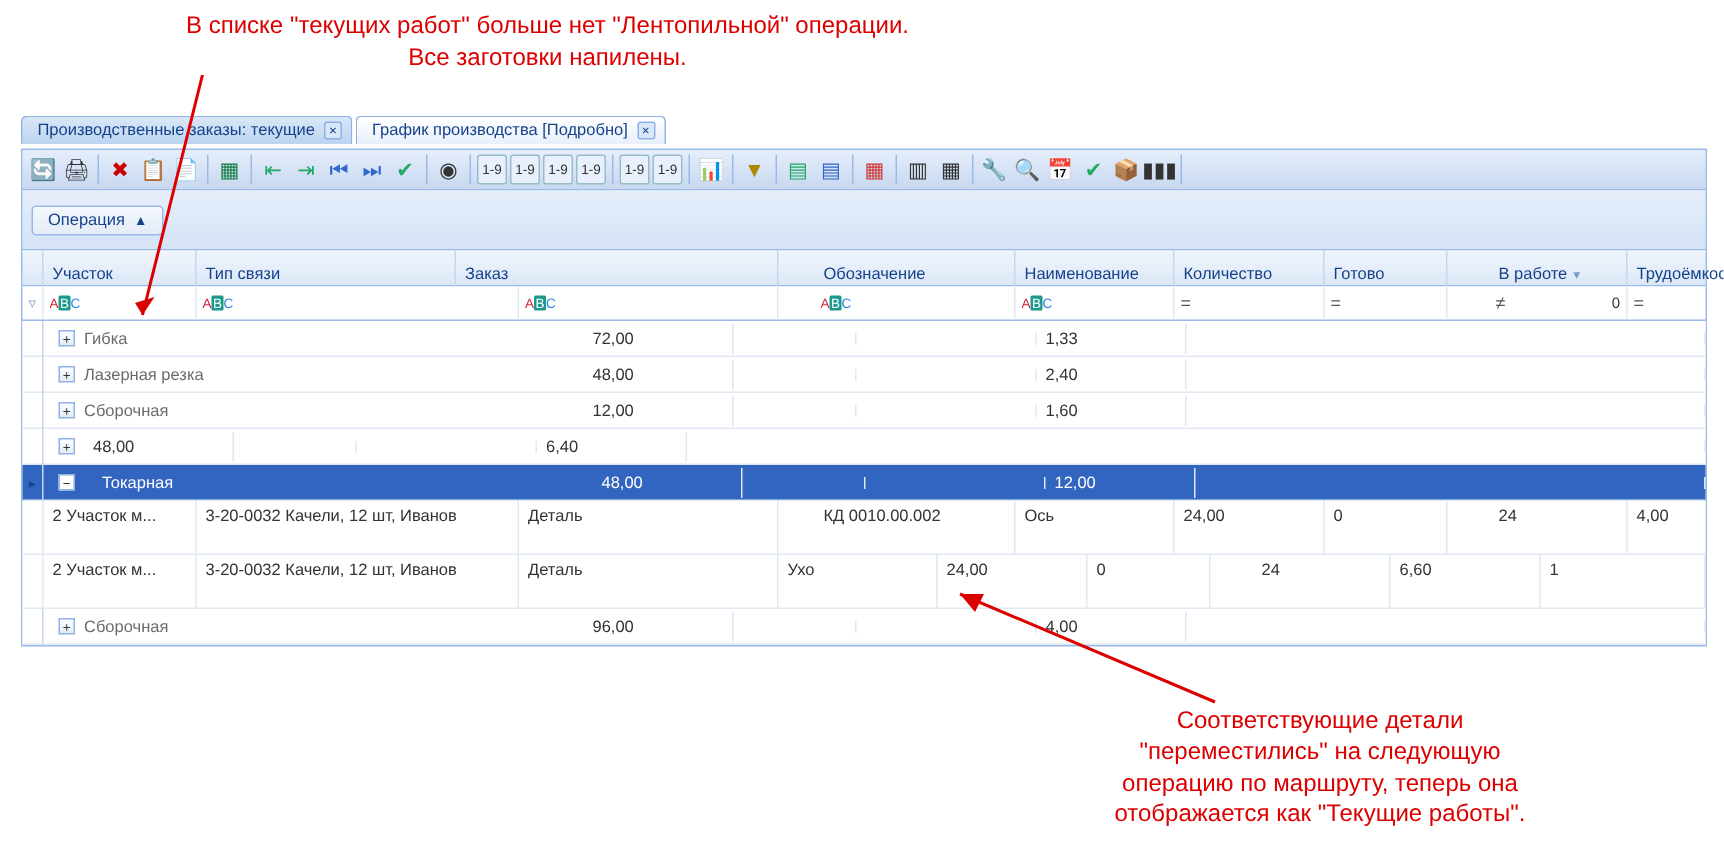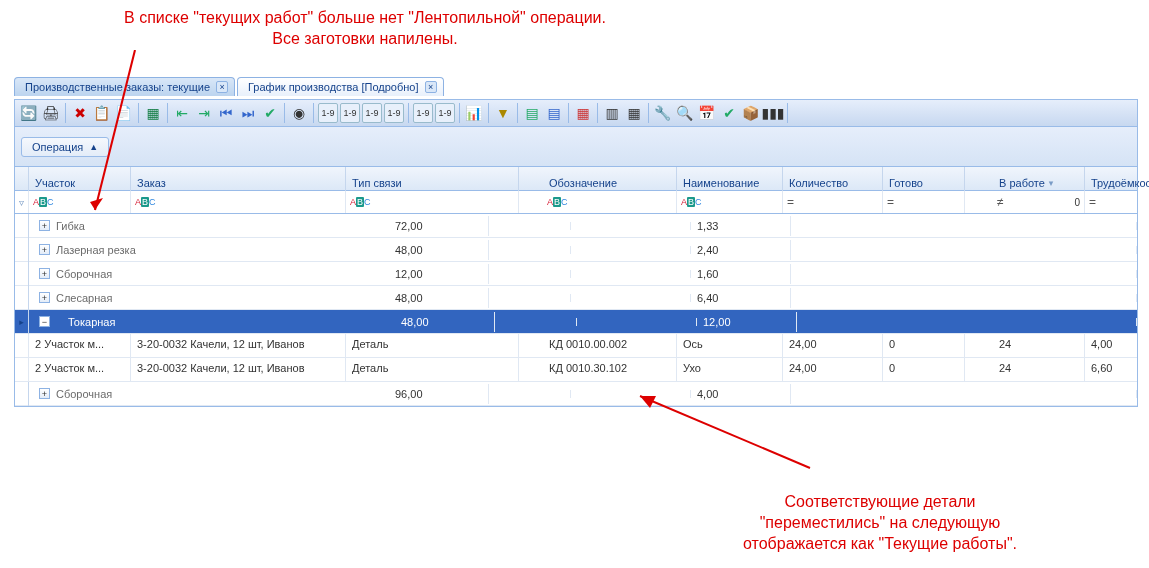--- a/index.html
+++ b/index.html
@@ -215,21 +215,21 @@
   align-items: center;
   justify-content: center;
   font-size: 9px;
   background: linear-gradient(#fff,#e3ecf8);
   margin: 0 6px 0 10px;
   color: #333;
 }
 .group-row.selected .expander { background:#fff; }
 .data-row {
   display: flex;
-  height: 24px;
+  height: 36px;
   border-bottom: 1px solid #e0e8f3;
   background: #fff;
 }
 .cell {
   border-right: 1px solid #e0e8f3;
   padding: 4px 6px;
   overflow: hidden;
   white-space: nowrap;
   text-overflow: ellipsis;
   color: #333;
@@ -258,23 +258,24 @@
 <div class="annotation" style="top:8px; left:40px; width:650px;">
   <div>В списке "текущих работ" больше нет "Лентопильной" операции.</div>
   <div>Все заготовки напилены.</div>
 </div>
 
 <svg class="arrow" style="top:50px; left:85px;" width="60" height="170">
   <line x1="50" y1="0" x2="10" y2="160" stroke="#d00" stroke-width="2"></line>
   <polygon points="10,160 18,148 5,152" fill="#d00"></polygon>
 </svg>
 
-<div class="annotation" style="top:492px; left:700px; width:360px;">
+<div class="annotation" style="top:471px; left:700px; width:360px;">
   <div>Соответствующие детали</div>
   <div>"переместились" на следующую</div>
+  <div>операцию по маршруту, теперь она</div>
   <div>отображается как "Текущие работы".</div>
 </div>
 
 <svg class="arrow" style="top:388px; left:630px;" width="190" height="90">
   <line x1="180" y1="80" x2="10" y2="8" stroke="#d00" stroke-width="2"></line>
   <polygon points="10,8 26,8 20,20" fill="#d00"></polygon>
 </svg>
 
 <div class="tabs">
   <div class="tab">
@@ -339,25 +340,25 @@
     <span>Операция</span>
     <span class="sort-arrow">▲</span>
   </div>
 </div>
 
 <div class="grid-headers">
   <div class="gh c-ind"></div>
   <div class="gh c-sec">
       <span>Участок</span>
     </div>
+  <div class="gh c-typ">
+      <span>Тип связи</span>
+    </div>
   <div class="gh c-ord">
       <span>Заказ</span>
-    </div>
-  <div class="gh c-typ">
-      <span>Тип связи</span>
     </div>
   <div class="gh c-des">
       <span>Обозначение</span>
     </div>
   <div class="gh c-nam">
       <span>Наименование</span>
     </div>
   <div class="gh c-qty">
       <span>Количество</span>
     </div>
@@ -464,21 +465,20 @@
     <div class="cell c-qty num">12,00</div>
     <div class="cell c-done"></div>
     <div class="cell c-work"></div>
     <div class="cell c-lab num">1,60</div>
     <div class="cell c-last"></div>
   </div>
 
   <div class="group-row">
     <div class="indicator c-ind"></div>
     <div class="expander">+</div>
-    <div class="group-label">Слесарная</div>
     <div class="cell c-qty num">48,00</div>
     <div class="cell c-done"></div>
     <div class="cell c-work"></div>
     <div class="cell c-lab num">6,40</div>
     <div class="cell c-last"></div>
   </div>
 
   <div class="group-row selected">
     <div class="indicator c-ind">▸</div>
     <div class="expander">−</div>
@@ -502,21 +502,20 @@
     <div class="cell c-work num">24</div>
     <div class="cell c-lab num">4,00</div>
     <div class="cell c-last">1</div>
   </div>
 
   <div class="data-row">
     <div class="cell c-ind"></div>
     <div class="cell c-sec">2 Участок м...</div>
     <div class="cell c-ord">3-20-0032 Качели, 12 шт, Иванов</div>
     <div class="cell c-typ">Деталь</div>
-    <div class="cell c-des">КД 0010.30.102</div>
     <div class="cell c-nam">Ухо</div>
     <div class="cell c-qty num">24,00</div>
     <div class="cell c-done num">0</div>
     <div class="cell c-work num">24</div>
     <div class="cell c-lab num">6,60</div>
     <div class="cell c-last">1</div>
   </div>
 
   <div class="group-row">
     <div class="indicator c-ind"></div>

